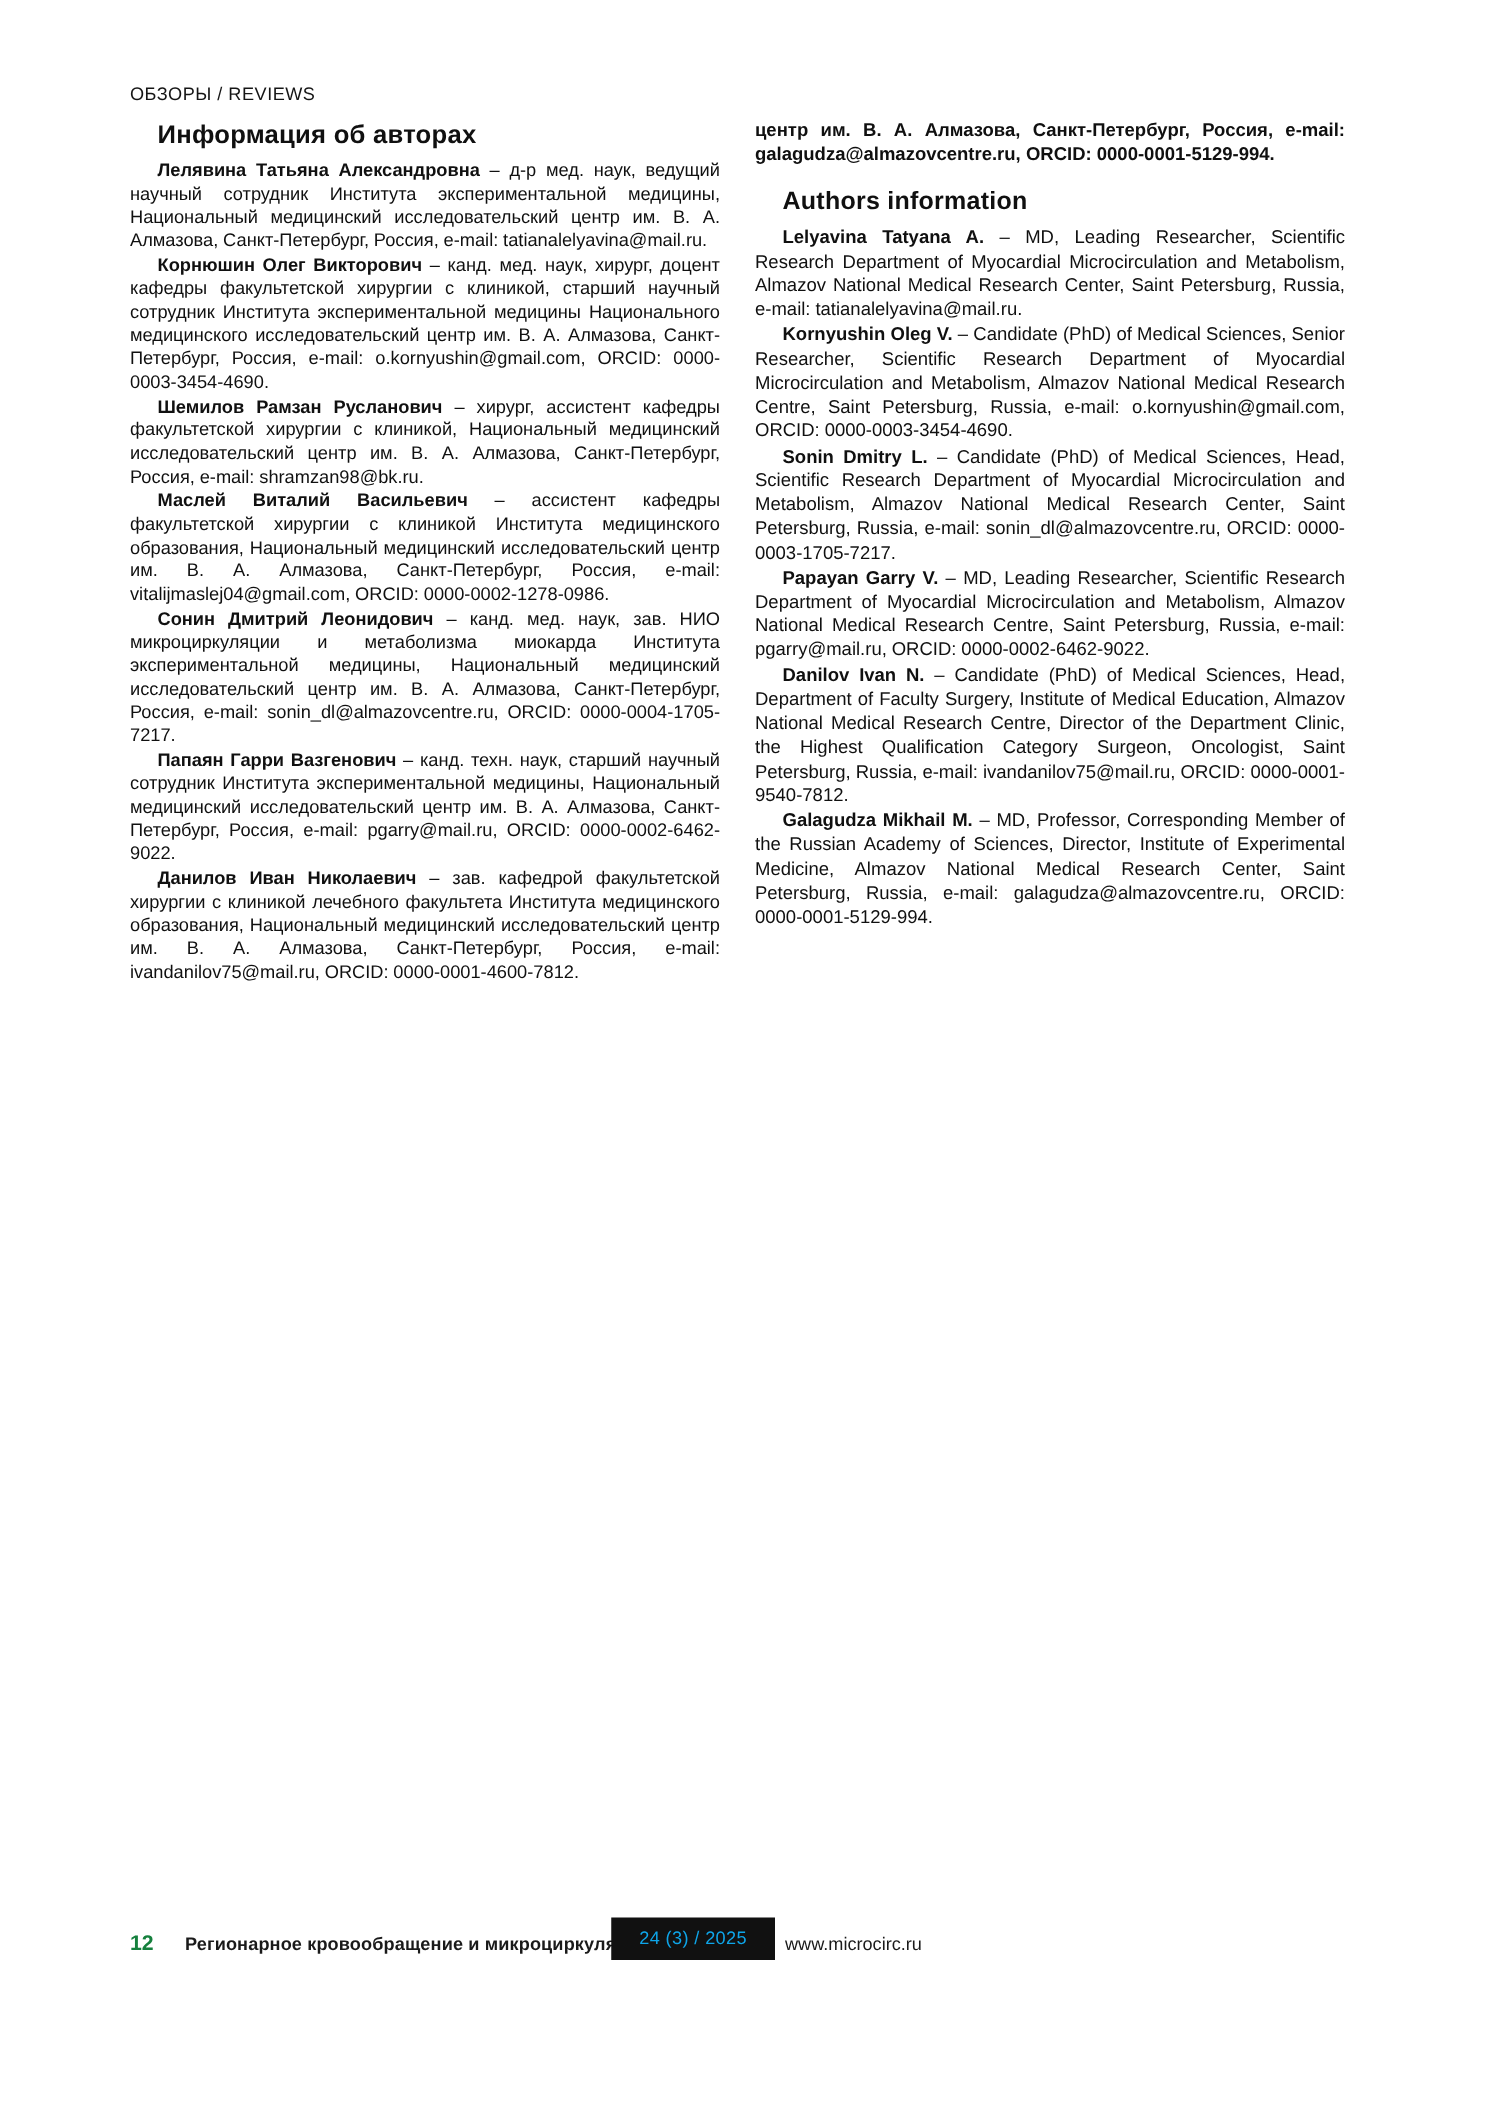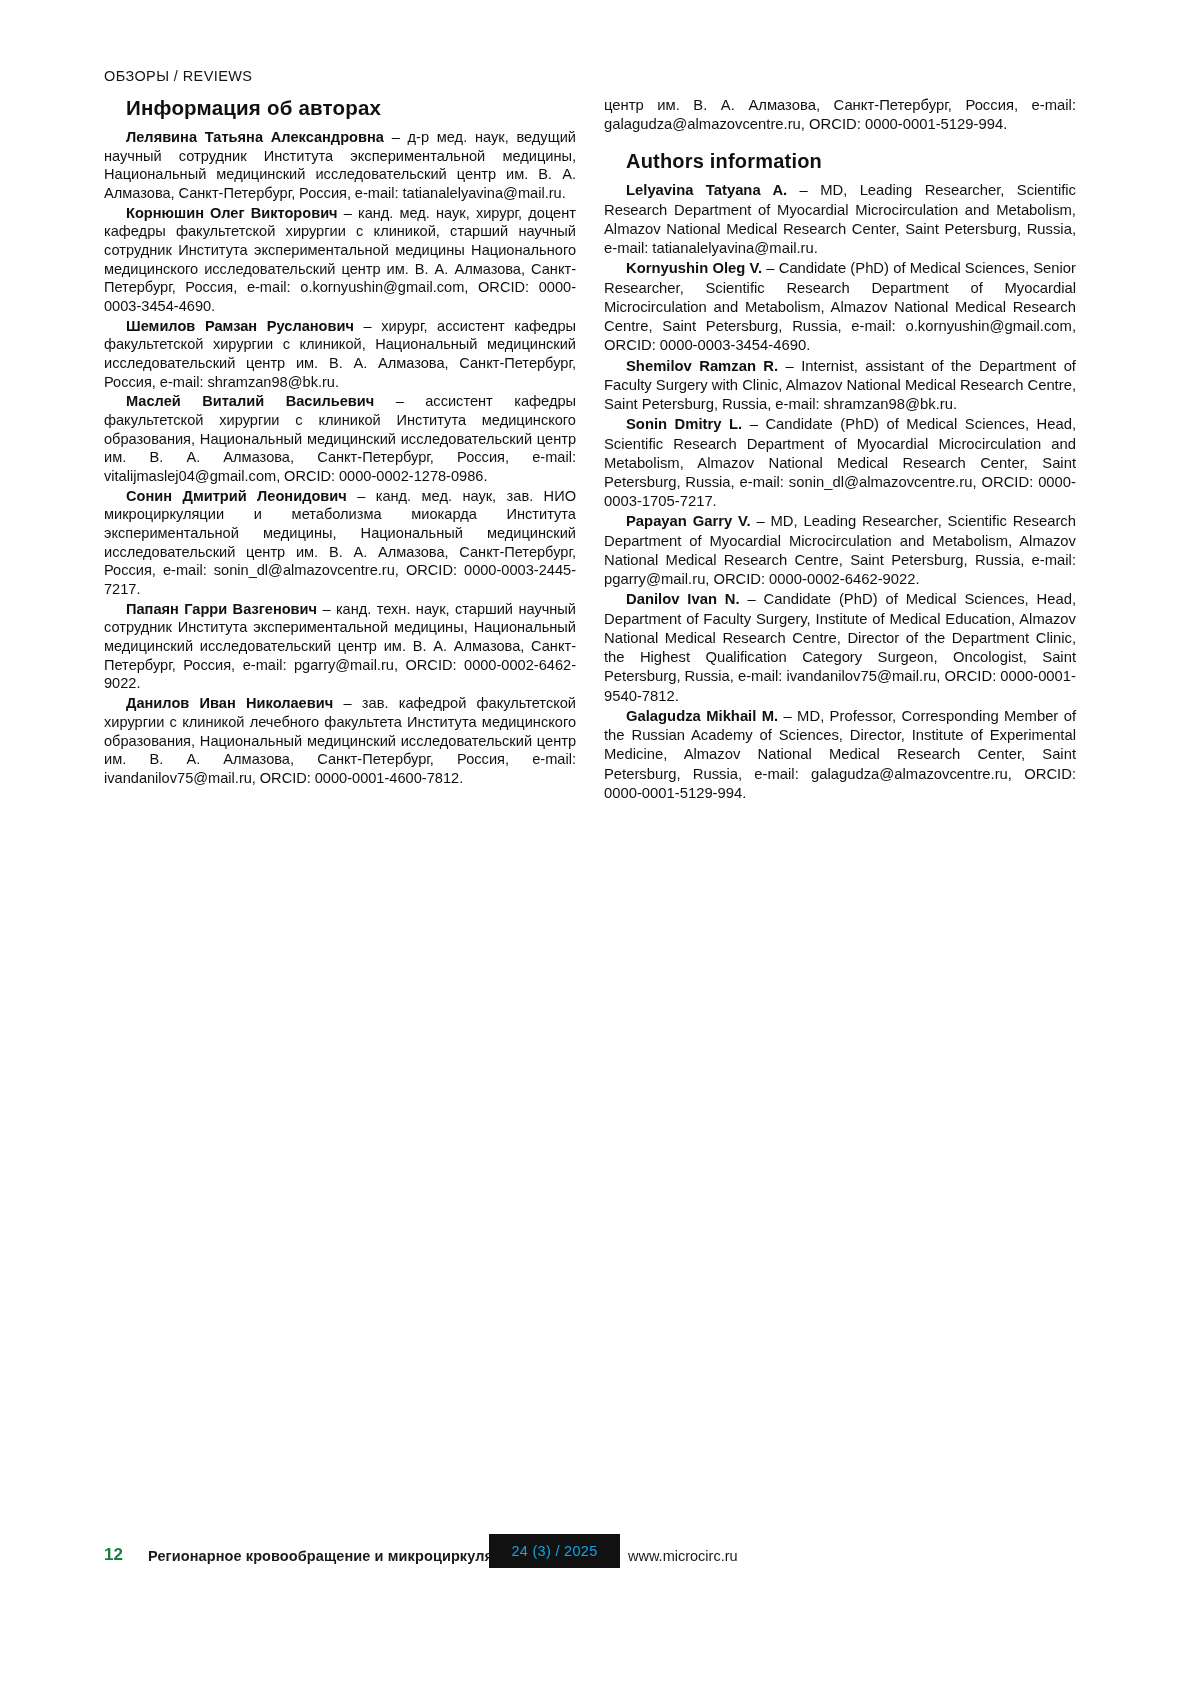--- a/index.html
+++ b/index.html
@@ -68,20 +68,21 @@
   .col-right .entry {
     font-size: 14.8px;
     line-height: 1.30;
   }
   .cont-line {
     font-size: 14.8px;
     line-height: 1.30;
     text-align: justify;
     text-indent: 0;
     margin: 0 0 2px 0;
+    font-weight: bold;
   }
   .spacer-title {
     height: 14px;
   }
   .folio {
     position: absolute;
     left: 104px;
     top: 1545px;
     font-size: 17px;
     font-weight: bold;
@@ -127,34 +128,33 @@
 
   <div class="columns">
 
     <div class="col col-left">
       <h2 class="section-title ru">Информация об авторах</h2>
 
       <p class="entry"><span class="nm">Лелявина Татьяна Александровна</span><span> – д-р мед. наук, ведущий научный сотрудник Института экспериментальной медицины, Национальный медицинский исследовательский центр им. В. А. Алмазова, Санкт-Петербург, Россия, e-mail: tatianalelyavina@mail.ru.</span></p>
       <p class="entry"><span class="nm">Корнюшин Олег Викторович</span><span> – канд. мед. наук, хирург, доцент кафедры факультетской хирургии с клиникой, старший научный сотрудник Института экспериментальной медицины Национального медицинского исследовательский центр им. В. А. Алмазова, Санкт-Петербург, Россия, e-mail: o.kornyushin@gmail.com, ORCID: 0000-0003-3454-4690.</span></p>
       <p class="entry"><span class="nm">Шемилов Рамзан Русланович</span><span> – хирург, ассистент кафедры факультетской хирургии с клиникой, Национальный медицинский исследовательский центр им. В. А. Алмазова, Санкт-Петербург, Россия, e-mail: shramzan98@bk.ru.</span></p>
       <p class="entry"><span class="nm">Маслей Виталий Васильевич</span><span> – ассистент кафедры факультетской хирургии с клиникой Института медицинского образования, Национальный медицинский исследовательский центр им. В. А. Алмазова, Санкт-Петербург, Россия, e-mail: vitalijmaslej04@gmail.com, ORCID: 0000-0002-1278-0986.</span></p>
-      <p class="entry"><span class="nm">Сонин Дмитрий Леонидович</span><span> – канд. мед. наук, зав. НИО микроциркуляции и метаболизма миокарда Института экспериментальной медицины, Национальный медицинский исследовательский центр им. В. А. Алмазова, Санкт-Петербург, Россия, e-mail: sonin_dl@almazovcentre.ru, ORCID: 0000-0003-2445-7217.</span></p>
+      <p class="entry"><span class="nm">Сонин Дмитрий Леонидович</span><span> – канд. мед. наук, зав. НИО микроциркуляции и метаболизма миокарда Института экспериментальной медицины, Национальный медицинский исследовательский центр им. В. А. Алмазова, Санкт-Петербург, Россия, e-mail: sonin_dl@almazovcentre.ru, ORCID: 0000-0004-1705-7217.</span></p>
       <p class="entry"><span class="nm">Папаян Гарри Вазгенович</span><span> – канд. техн. наук, старший научный сотрудник Института экспериментальной медицины, Национальный медицинский исследовательский центр им. В. А. Алмазова, Санкт-Петербург, Россия, e-mail: pgarry@mail.ru, ORCID: 0000-0002-6462-9022.</span></p>
       <p class="entry"><span class="nm">Данилов Иван Николаевич</span><span> – зав. кафедрой факультетской хирургии с клиникой лечебного факультета Института медицинского образования, Национальный медицинский исследовательский центр им. В. А. Алмазова, Санкт-Петербург, Россия, e-mail: ivandanilov75@mail.ru, ORCID: 0000-0001-4600-7812.</span></p>
     </div>
 
     <div class="col col-right">
       <p class="cont-line">центр им. В. А. Алмазова, Санкт-Петербург, Россия, e-mail: galagudza@almazovcentre.ru, ORCID: 0000-0001-5129-994.</p>
 
       <div class="spacer-title"></div>
       <h2 class="section-title">Authors information</h2>
 
       <p class="entry"><span class="nm">Lelyavina Tatyana A.</span><span> – MD, Leading Researcher, Scientific Research Department of Myocardial Microcirculation and Metabolism, Almazov National Medical Research Center, Saint Petersburg, Russia, e-mail: tatianalelyavina@mail.ru.</span></p>
       <p class="entry"><span class="nm">Kornyushin Oleg V.</span><span> – Candidate (PhD) of Medical Sciences, Senior Researcher, Scientific Research Department of Myocardial Microcirculation and Metabolism, Almazov National Medical Research Centre, Saint Petersburg, Russia, e-mail: o.kornyushin@gmail.com, ORCID: 0000-0003-3454-4690.</span></p>
-      <p class="entry"><span class="nm">Shemilov Ramzan R.</span><span> – Internist, assistant of the Department of Faculty Surgery with Clinic, Almazov National Medical Research Centre, Saint Petersburg, Russia, e-mail: shramzan98@bk.ru.</span></p>
       <p class="entry"><span class="nm">Sonin Dmitry L.</span><span> – Candidate (PhD) of Medical Sciences, Head, Scientific Research Department of Myocardial Microcirculation and Metabolism, Almazov National Medical Research Center, Saint Petersburg, Russia, e-mail: sonin_dl@almazovcentre.ru, ORCID: 0000-0003-1705-7217.</span></p>
       <p class="entry"><span class="nm">Papayan Garry V.</span><span> – MD, Leading Researcher, Scientific Research Department of Myocardial Microcirculation and Metabolism, Almazov National Medical Research Centre, Saint Petersburg, Russia, e-mail: pgarry@mail.ru, ORCID: 0000-0002-6462-9022.</span></p>
       <p class="entry"><span class="nm">Danilov Ivan N.</span><span> – Candidate (PhD) of Medical Sciences, Head, Department of Faculty Surgery, Institute of Medical Education, Almazov National Medical Research Centre, Director of the Department Clinic, the Highest Qualification Category Surgeon, Oncologist, Saint Petersburg, Russia, e-mail: ivandanilov75@mail.ru, ORCID: 0000-0001-9540-7812.</span></p>
       <p class="entry"><span class="nm">Galagudza Mikhail M.</span><span> – MD, Professor, Corresponding Member of the Russian Academy of Sciences, Director, Institute of Experimental Medicine, Almazov National Medical Research Center, Saint Petersburg, Russia, e-mail: galagudza@almazovcentre.ru, ORCID: 0000-0001-5129-994.</span></p>
     </div>
 
   </div>
 
   <div class="folio">12</div>
   <div class="journal-name">Регионарное кровообращение и микроциркуляция</div>

